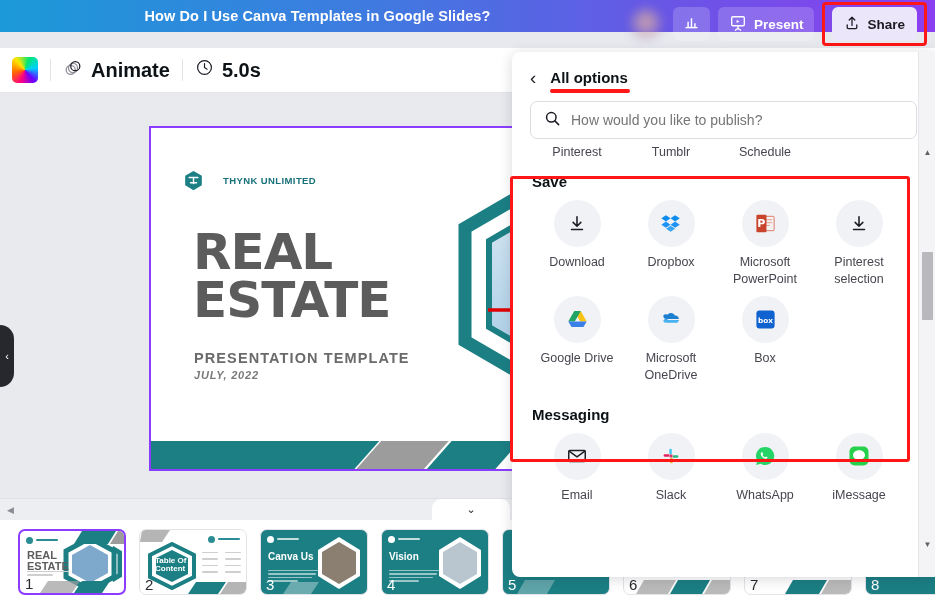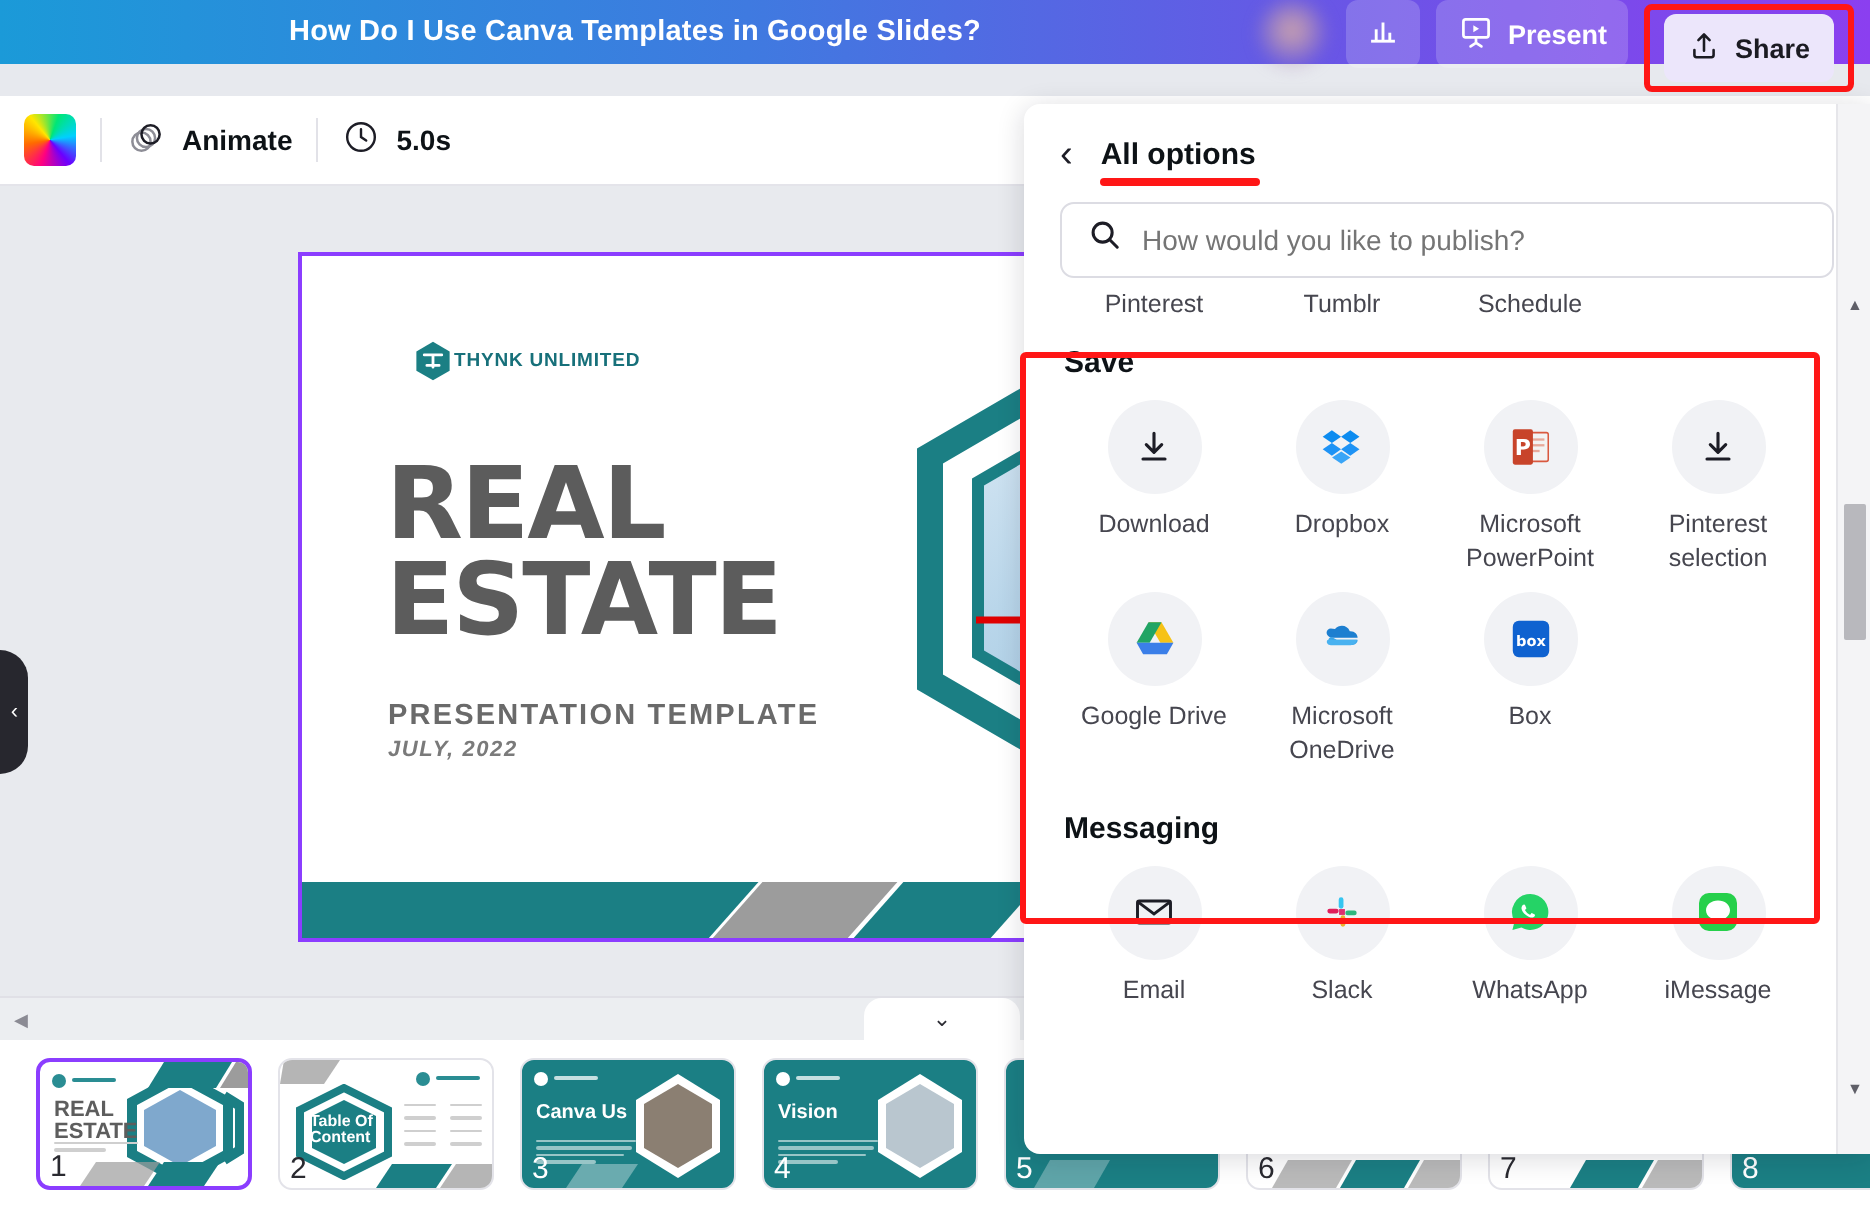--- a/index.html
+++ b/index.html
@@ -15,21 +15,21 @@
     position: absolute; left: 0; top: 0; width: 935px; height: 32px;
     background: linear-gradient(90deg, #1b9ad8 0%, #3f7ae0 40%, #6a55e6 72%, #8b3ff0 100%);
     display: flex; align-items: center;
   }
   .topbar-title {
     position: absolute; left: 0; right: 0; text-align: center;
     color: #fff; font-size: 14.5px; font-weight: bold; letter-spacing: .1px;
     padding-right: 300px;
   }
   .top-right { position: absolute; right: 8px; top: 0; height: 48px;
-               display: flex; align-items: flex-start; gap: 8px; }
+               display: flex; align-items: center; gap: 8px; }
   .avatar-blur {
     width: 34px; height: 34px; border-radius: 50%;
     background: radial-gradient(circle at 50% 45%, rgba(226,180,160,.85), rgba(150,120,190,.25) 70%);
     filter: blur(4px); margin-right: 2px;
   }
   .tb-btn {
     height: 34px; border-radius: 6px; background: rgba(255,255,255,.18);
     display: flex; align-items: center; gap: 7px; padding: 0 11px;
     color: #fff; font-size: 13.5px; font-weight: bold; cursor: pointer;
   }
@@ -51,32 +51,32 @@
     background: #fff; display: flex; align-items: center; padding-left: 12px;
     border-bottom: 1px solid #e4e4ea; gap: 0;
   }
   .swatch {
     width: 26px; height: 26px; border-radius: 5px;
     background: conic-gradient(from 200deg, #ff0080, #ff6a00, #ffe600, #00e676, #00d0ff, #6a00ff, #ff0080);
     cursor: pointer;
   }
   .tb-div { width: 1px; height: 22px; background: #e2e2e8; margin: 0 12px; }
   .tb-item { display: flex; align-items: center; gap: 8px; cursor: pointer;
-             font-size: 14px; font-weight: bold; color: #0d1216; }
+             font-size: 20px; font-weight: bold; color: #0d1216; }
 
   
   .canvas-area {
     position: absolute; left: 0; top: 93px; width: 935px; height: 405px;
     background: #e8eaee; overflow: hidden;
   }
   .slide-frame {
     position: absolute; left: 149px; top: 33px; width: 524px; height: 345px;
     border: 2px solid #8b3dff; background: #fff; overflow: hidden;
   }
-  .slide-logo { position: absolute; left: 55px; top: 42px; display: flex; align-items: center; gap: 0; }
+  .slide-logo { position: absolute; left: 32px; top: 42px; display: flex; align-items: center; gap: 19px; }
   .logo-mark { width: 21px; height: 21px; }
   .logo-text { font-size: 9.5px; font-weight: bold; color: #17707a; letter-spacing: .4px; }
   .slide-h1 {
     position: absolute; left: 42px; top: 100px;
     font-size: 50px; font-weight: bold; line-height: .96; color: #5c5c5c;
     letter-spacing: -1px; font-family: "DejaVu Sans", sans-serif;
   }
   .slide-sub {
     position: absolute; left: 43px; top: 222px;
     font-size: 14.5px; font-weight: bold; color: #6a6a6a; letter-spacing: 1.1px;

